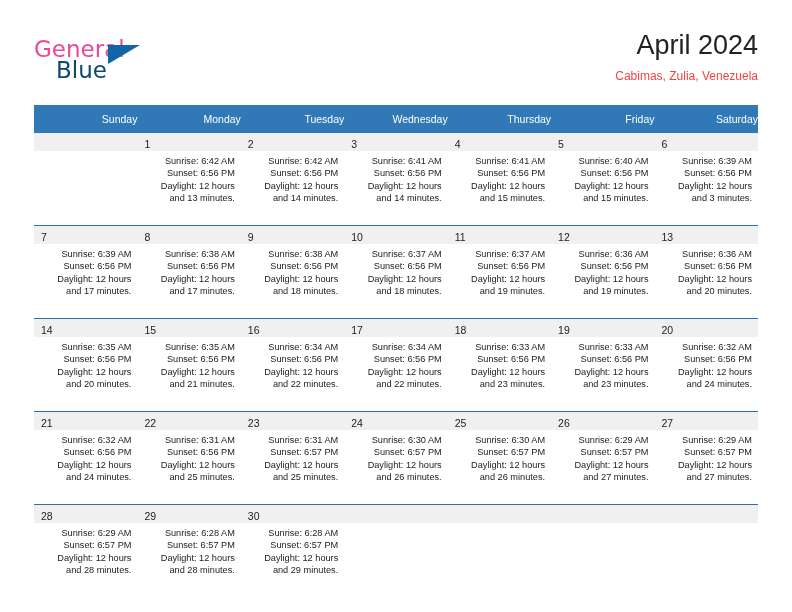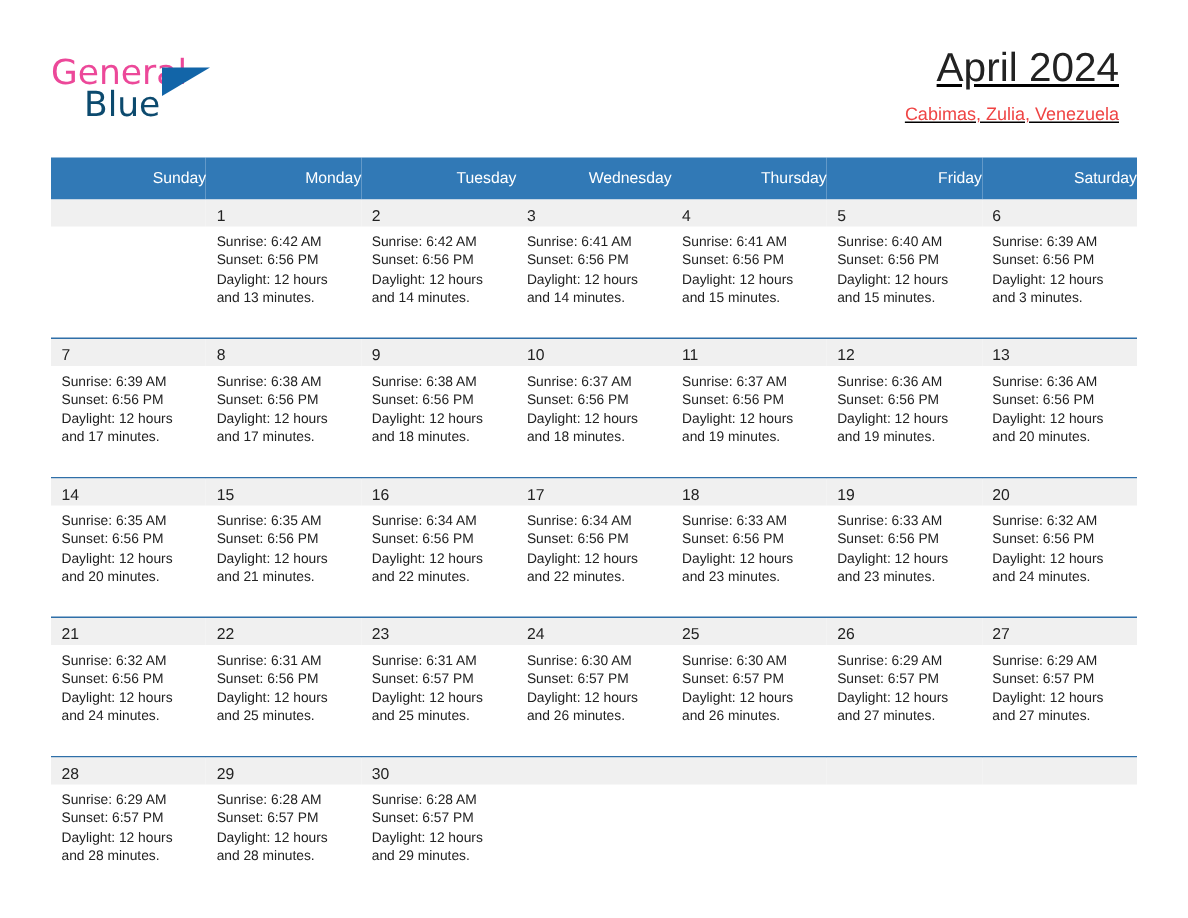--- a/index.html
+++ b/index.html
@@ -59,24 +59,23 @@
     left: 74px;
     top: 9px;
     width: 0;
     height: 0;
     border-left: 32px solid #1265a8;
     border-bottom: 19px solid transparent;
   }
 
   .title-block {
     position: absolute;
-    right: 12px;
+    right: 0;
     top: 0;
     text-align: right;
-    text-decoration: underline;
   }
   .month-title {
     font-size: 27px;
     color: #222222;
     font-weight: normal;
     line-height: 34px;
     white-space: nowrap;
   }
   .location-sub {
     font-size: 12px;
@@ -139,20 +138,21 @@
     padding: 1px 0 0 7px;
     box-sizing: border-box;
   }
   .daynum {
     font-size: 10.5px;
     color: #222222;
     line-height: 16px;
   }
   .cell-body {
     padding: 4px 6px 0 7px;
+    text-align: right;
   }
   .cell-line {
     font-size: 9.2px;
     color: #222222;
     line-height: 12.4px;
     white-space: nowrap;
   }
   .cell.empty .daynum-band { background: #f0f0f0; }
 </style>
 </head>

